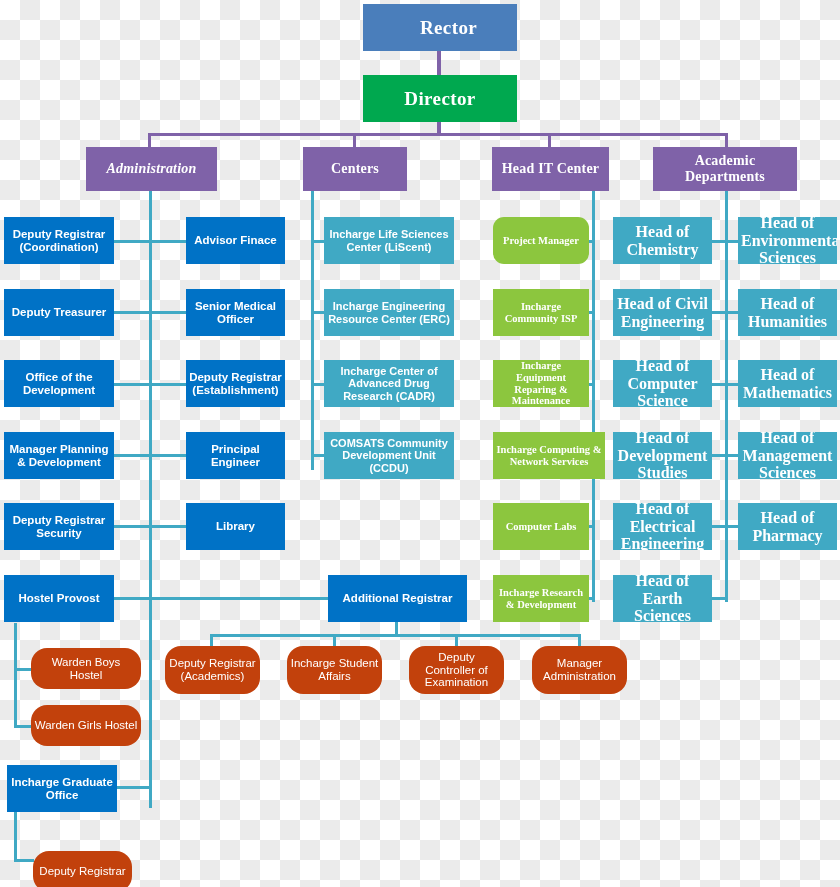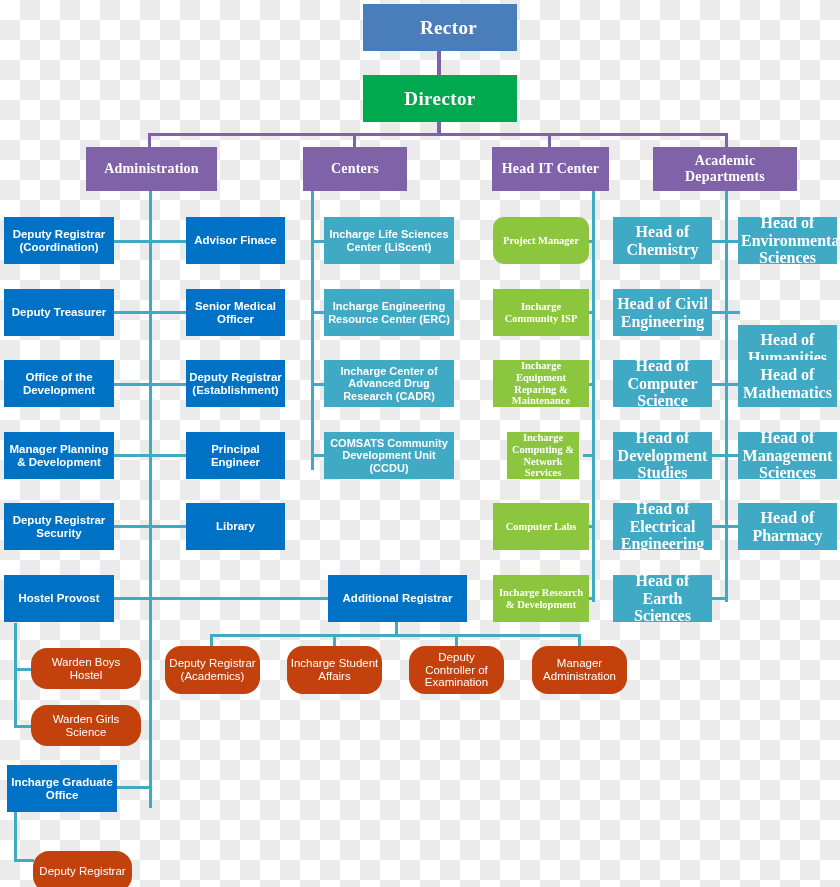--- a/index.html
+++ b/index.html
@@ -102,21 +102,21 @@
   <div class="lnk lnk-teal" style="left:455px; top:634px; width:3px; height:13px;"></div>
   <div class="lnk lnk-teal" style="left:578px; top:634px; width:3px; height:13px;"></div>
 
   <div class="node n-rector" style="left:363px; top:4px; width:154px; height:47px;">
     <span>Rector</span>
   </div>
   <div class="node n-director" style="left:363px; top:75px; width:154px; height:47px;">
     <span>Director</span>
   </div>
 
-  <div class="node n-purple" style="left:86px; top:147px; width:131px; height:44px;">
+  <div class="node n-purple" style="left:86px; top:147px; width:131px; height:44px;font-style:italic;">
     <span>Administration</span>
   </div>
   <div class="node n-purple" style="left:303px; top:147px; width:104px; height:44px;">
     <span>Centers</span>
   </div>
   <div class="node n-purple" style="left:492px; top:147px; width:117px; height:44px;">
     <span>Head IT Center</span>
   </div>
   <div class="node n-purple" style="left:653px; top:147px; width:144px; height:44px;">
     <span>Academic Departments</span>
@@ -154,21 +154,21 @@
     <span>Principal Engineer</span>
   </div>
   <div class="node n-blue" style="left:186px; top:503px; width:99px; height:47px;">
     <span>Library</span>
   </div>
 
   <div class="node n-orange" style="left:31px; top:648px; width:110px; height:41px;">
     <span>Warden Boys Hostel</span>
   </div>
   <div class="node n-orange" style="left:31px; top:705px; width:110px; height:41px;">
-    <span>Warden Girls Science</span>
+    <span>Warden Girls Hostel</span>
   </div>
 
   <div class="node n-blue" style="left:7px; top:765px; width:110px; height:47px;">
     <span>Incharge Graduate Office</span>
   </div>
   <div class="node n-orange" style="left:33px; top:839px; width:99px; height:41px;margin-top:12px;">
     <span>Deputy Registrar</span>
   </div>
 
   <div class="node n-teal" style="left:324px; top:217px; width:130px; height:47px;">
@@ -186,21 +186,21 @@
 
   <div class="node n-green" style="left:493px; top:217px; width:96px; height:47px;border-radius:11px;">
     <span>Project Manager</span>
   </div>
   <div class="node n-green" style="left:493px; top:289px; width:96px; height:47px;">
     <span>Incharge Community ISP</span>
   </div>
   <div class="node n-green" style="left:493px; top:360px; width:96px; height:47px;">
     <span>Incharge Equipment Reparing &amp; Maintenance</span>
   </div>
-  <div class="node n-green" style="left:507px; top:432px; width:72px; height:47px;">
+  <div class="node n-green" style="left:493px; top:432px; width:112px; height:47px;">
     <span>Incharge Computing &amp; Network Services</span>
   </div>
   <div class="node n-green" style="left:493px; top:503px; width:96px; height:47px;">
     <span>Computer Labs</span>
   </div>
   <div class="node n-green" style="left:493px; top:575px; width:96px; height:47px;">
     <span>Incharge Research &amp; Development</span>
   </div>
 
   <div class="node n-teal-s" style="left:613px; top:217px; width:99px; height:47px;">
@@ -218,21 +218,21 @@
   <div class="node n-teal-s" style="left:613px; top:503px; width:99px; height:47px;">
     <span>Head of Electrical Engineering</span>
   </div>
   <div class="node n-teal-s" style="left:613px; top:575px; width:99px; height:47px;">
     <span>Head of Earth Sciences</span>
   </div>
 
   <div class="node n-teal-s" style="left:738px; top:217px; width:99px; height:47px;">
     <span>Head of Environmental Sciences</span>
   </div>
-  <div class="node n-teal-s" style="left:738px; top:289px; width:99px; height:47px;margin-top:36px;">
+  <div class="node n-teal-s" style="left:738px; top:289px; width:99px; height:47px;">
     <span>Head of Humanities</span>
   </div>
   <div class="node n-teal-s" style="left:738px; top:360px; width:99px; height:47px;">
     <span>Head of Mathematics</span>
   </div>
   <div class="node n-teal-s" style="left:738px; top:432px; width:99px; height:47px;">
     <span>Head of Management Sciences</span>
   </div>
   <div class="node n-teal-s" style="left:738px; top:503px; width:99px; height:47px;">
     <span>Head of Pharmacy</span>

